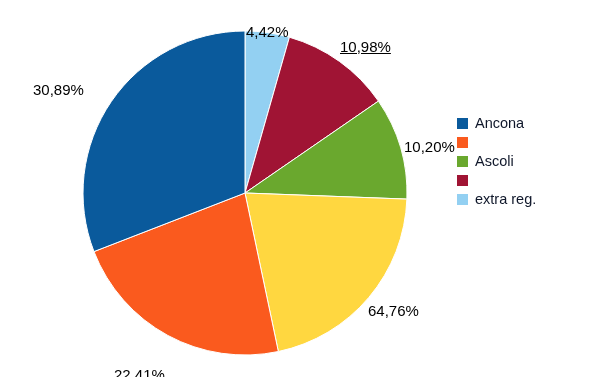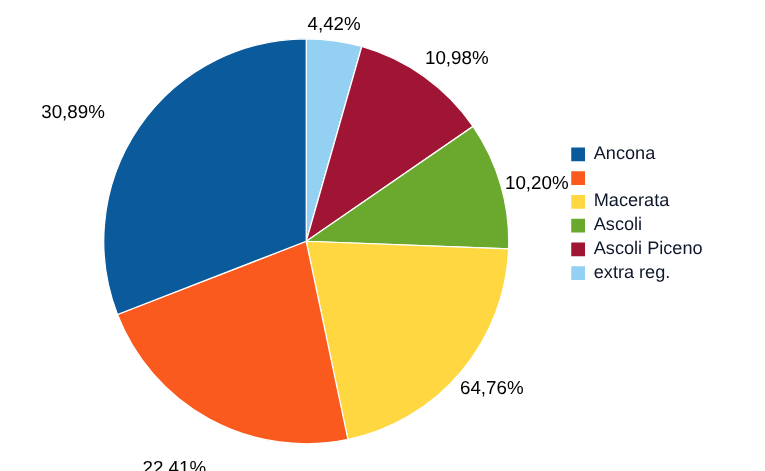--- a/index.html
+++ b/index.html
@@ -72,47 +72,42 @@
         <path d="M 245 193 L 245.00 31.00 A 162 162 0 0 1 289.41 37.21 Z" fill="#93d0f2" class="slice-path"></path>
         <path d="M 245 193 L 289.41 37.21 A 162 162 0 0 1 378.41 101.10 Z" fill="#a01434" class="slice-path"></path>
         <path d="M 245 193 L 378.41 101.10 A 162 162 0 0 1 406.88 199.11 Z" fill="#6aa82e" class="slice-path"></path>
         <path d="M 245 193 L 406.88 199.11 A 162 162 0 0 1 278.35 351.53 Z" fill="#ffd740" class="slice-path"></path>
         <path d="M 245 193 L 278.35 351.53 A 162 162 0 0 1 93.97 251.59 Z" fill="#fa5a1e" class="slice-path"></path>
         <path d="M 245 193 L 93.97 251.59 A 162 162 0 0 1 245.00 31.00 Z" fill="#0a5a9c" class="slice-path"></path>
       </g>
   </svg>
 
   <div id="pct-labels">
-      <div class="pct-label" style="left: 246px; top: 12px;">4,42%</div>
-      <div class="pct-label" style="left: 340px; top: 39px;">10,98%</div>
+      <div class="pct-label" style="left: 246px; top: 24px;">4,42%</div>
+      <div class="pct-label" style="left: 340px; top: 39px; text-decoration: underline;">10,98%</div>
       <div class="pct-label" style="left: 404px; top: 139px;">10,20%</div>
       <div class="pct-label" style="left: 368px; top: 303px;">64,76%</div>
       <div class="pct-label" style="left: 114px; top: 343px; margin-top: 24px;">22,41%</div>
       <div class="pct-label" style="left: 33px; top: 82px;">30,89%</div>
     </div>
 
   <div id="legend">
       <div class="legend-row">
         <span class="legend-swatch" style="background: rgb(10, 90, 156);"></span>
         <span class="legend-label">Ancona</span>
       </div>
       <div class="legend-row">
         <span class="legend-swatch" style="background: rgb(250, 90, 30);"></span>
       </div>
       <div class="legend-row">
-        <span class="legend-swatch" style="background: rgb(255, 215, 64);"></span>
-        <span class="legend-label">Macerata</span>
-      </div>
-      <div class="legend-row">
         <span class="legend-swatch" style="background: rgb(106, 168, 46);"></span>
         <span class="legend-label">Ascoli</span>
       </div>
       <div class="legend-row">
         <span class="legend-swatch" style="background: rgb(160, 20, 52);"></span>
-        <span class="legend-label">Ascoli Piceno</span>
       </div>
       <div class="legend-row">
         <span class="legend-swatch" style="background: rgb(147, 208, 242);"></span>
         <span class="legend-label">extra reg.</span>
       </div>
     </div>
 
 </div>
 
 </body></html>

